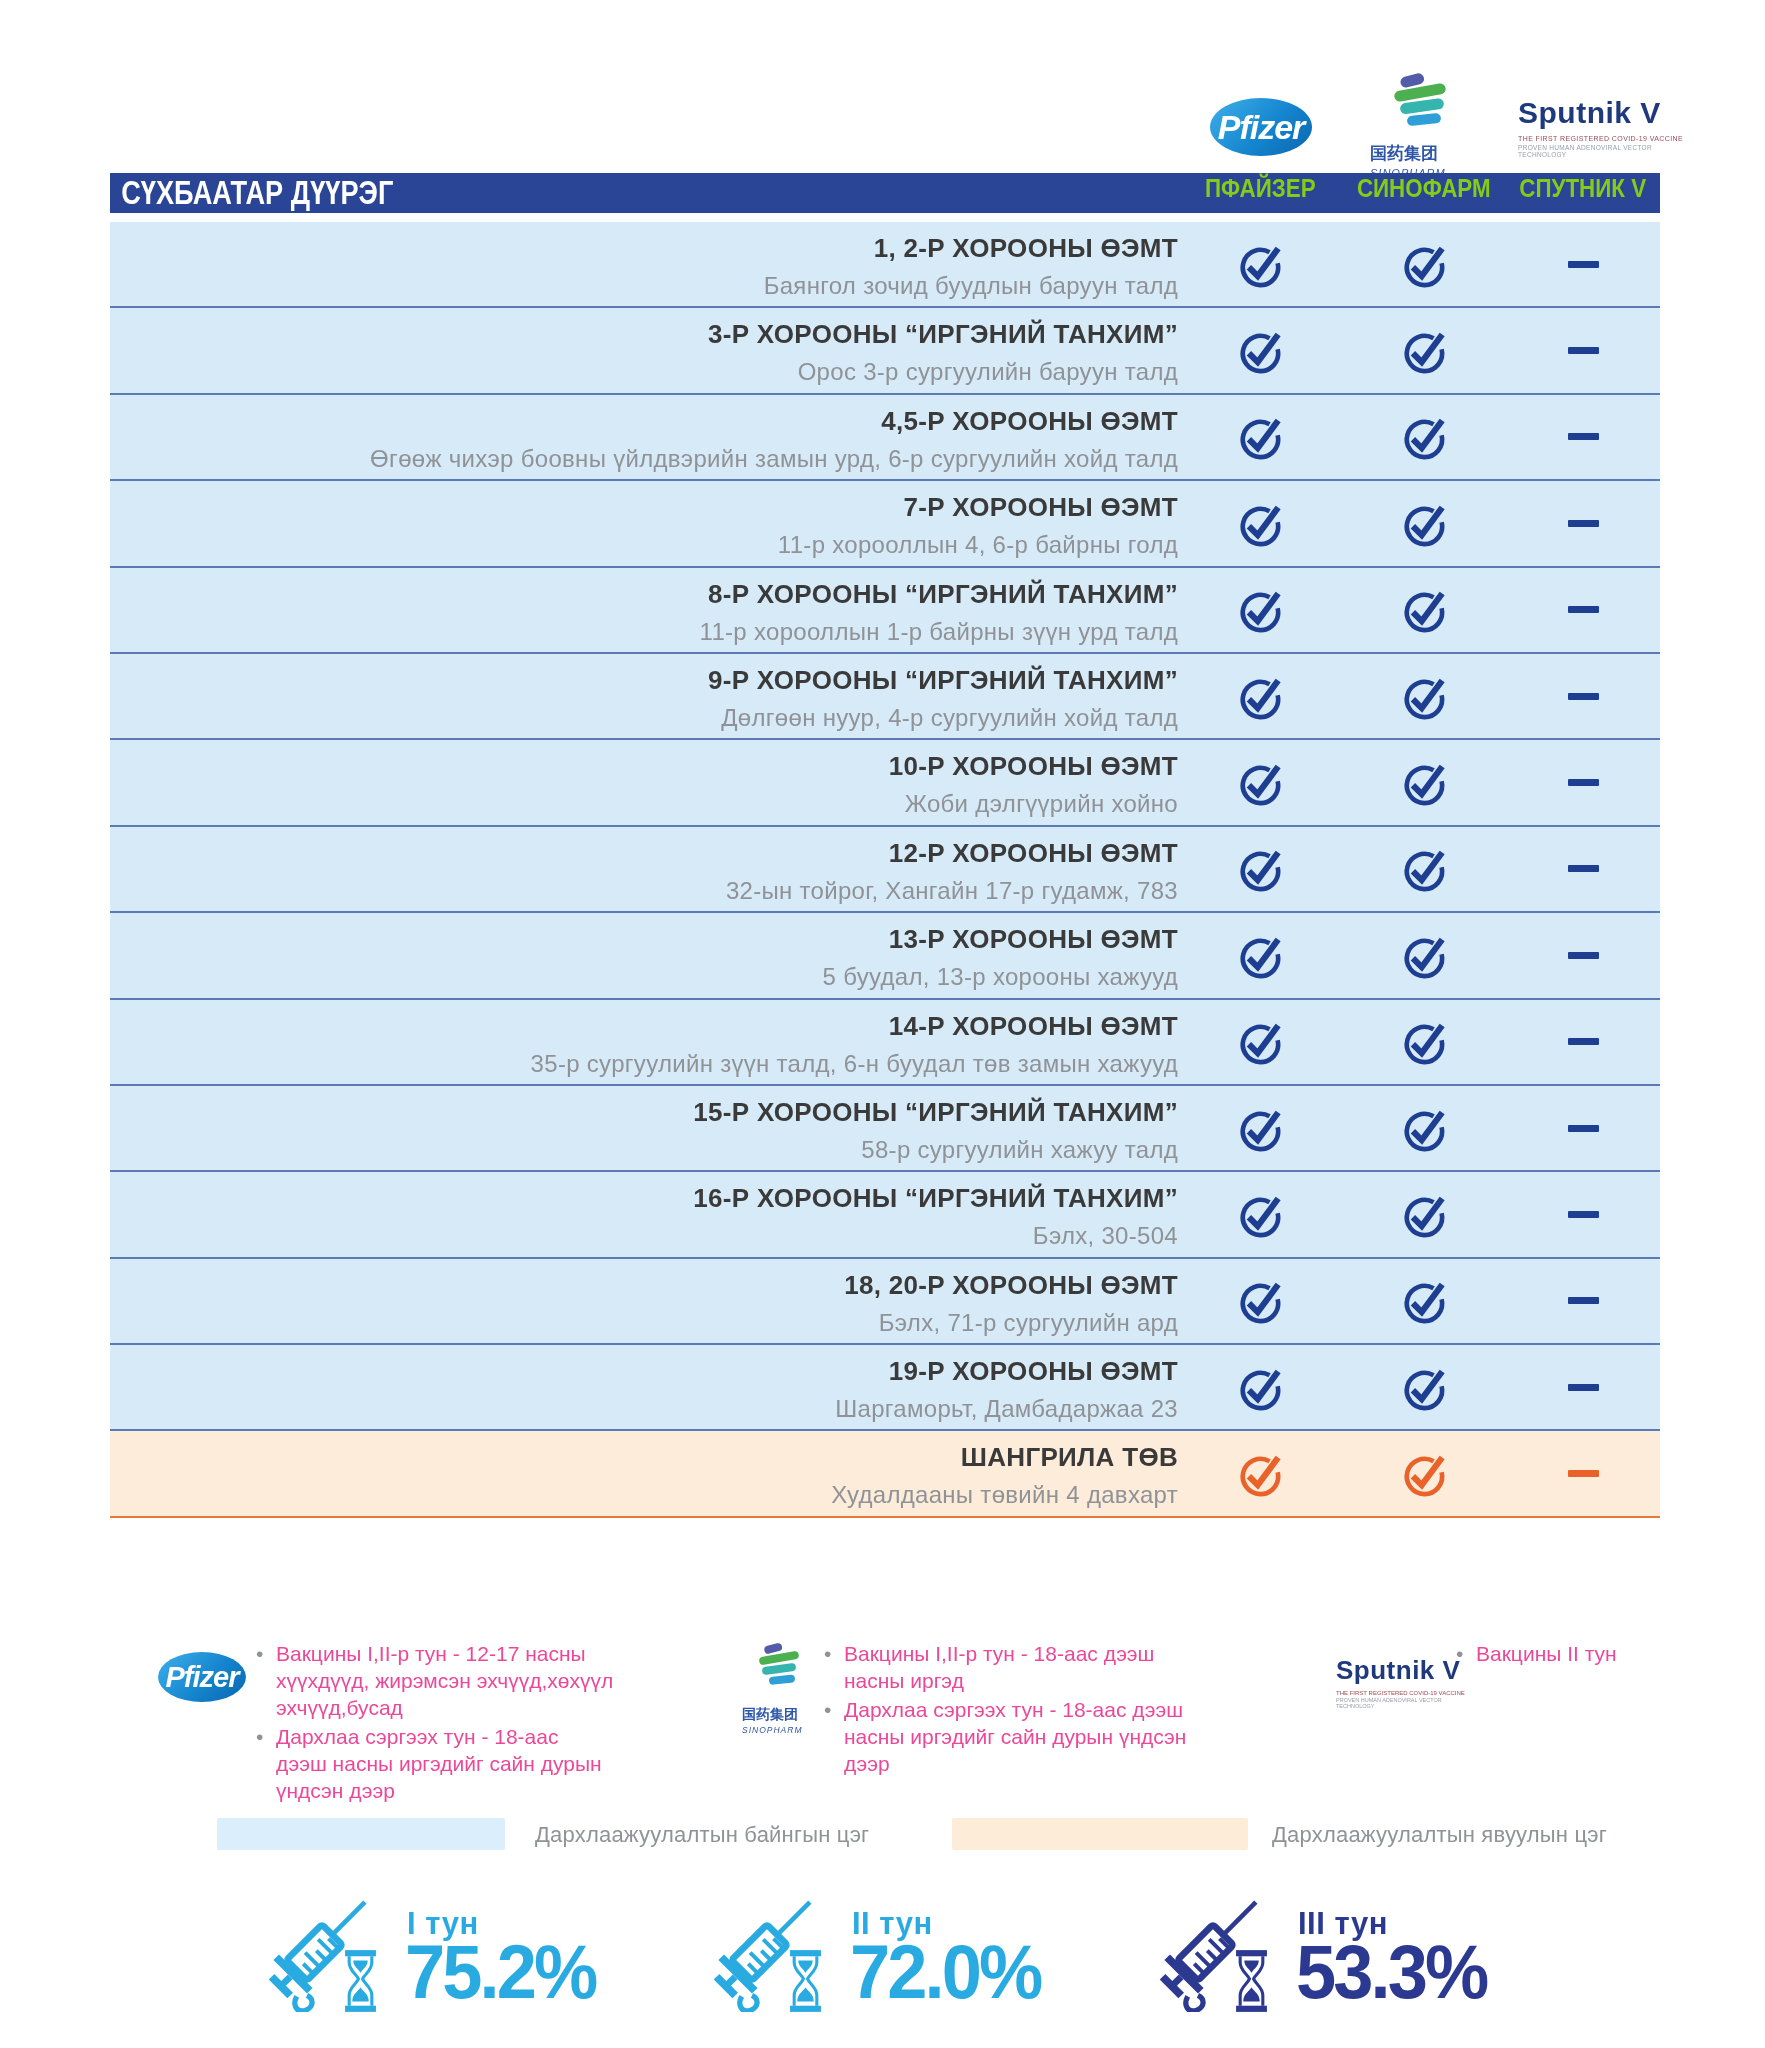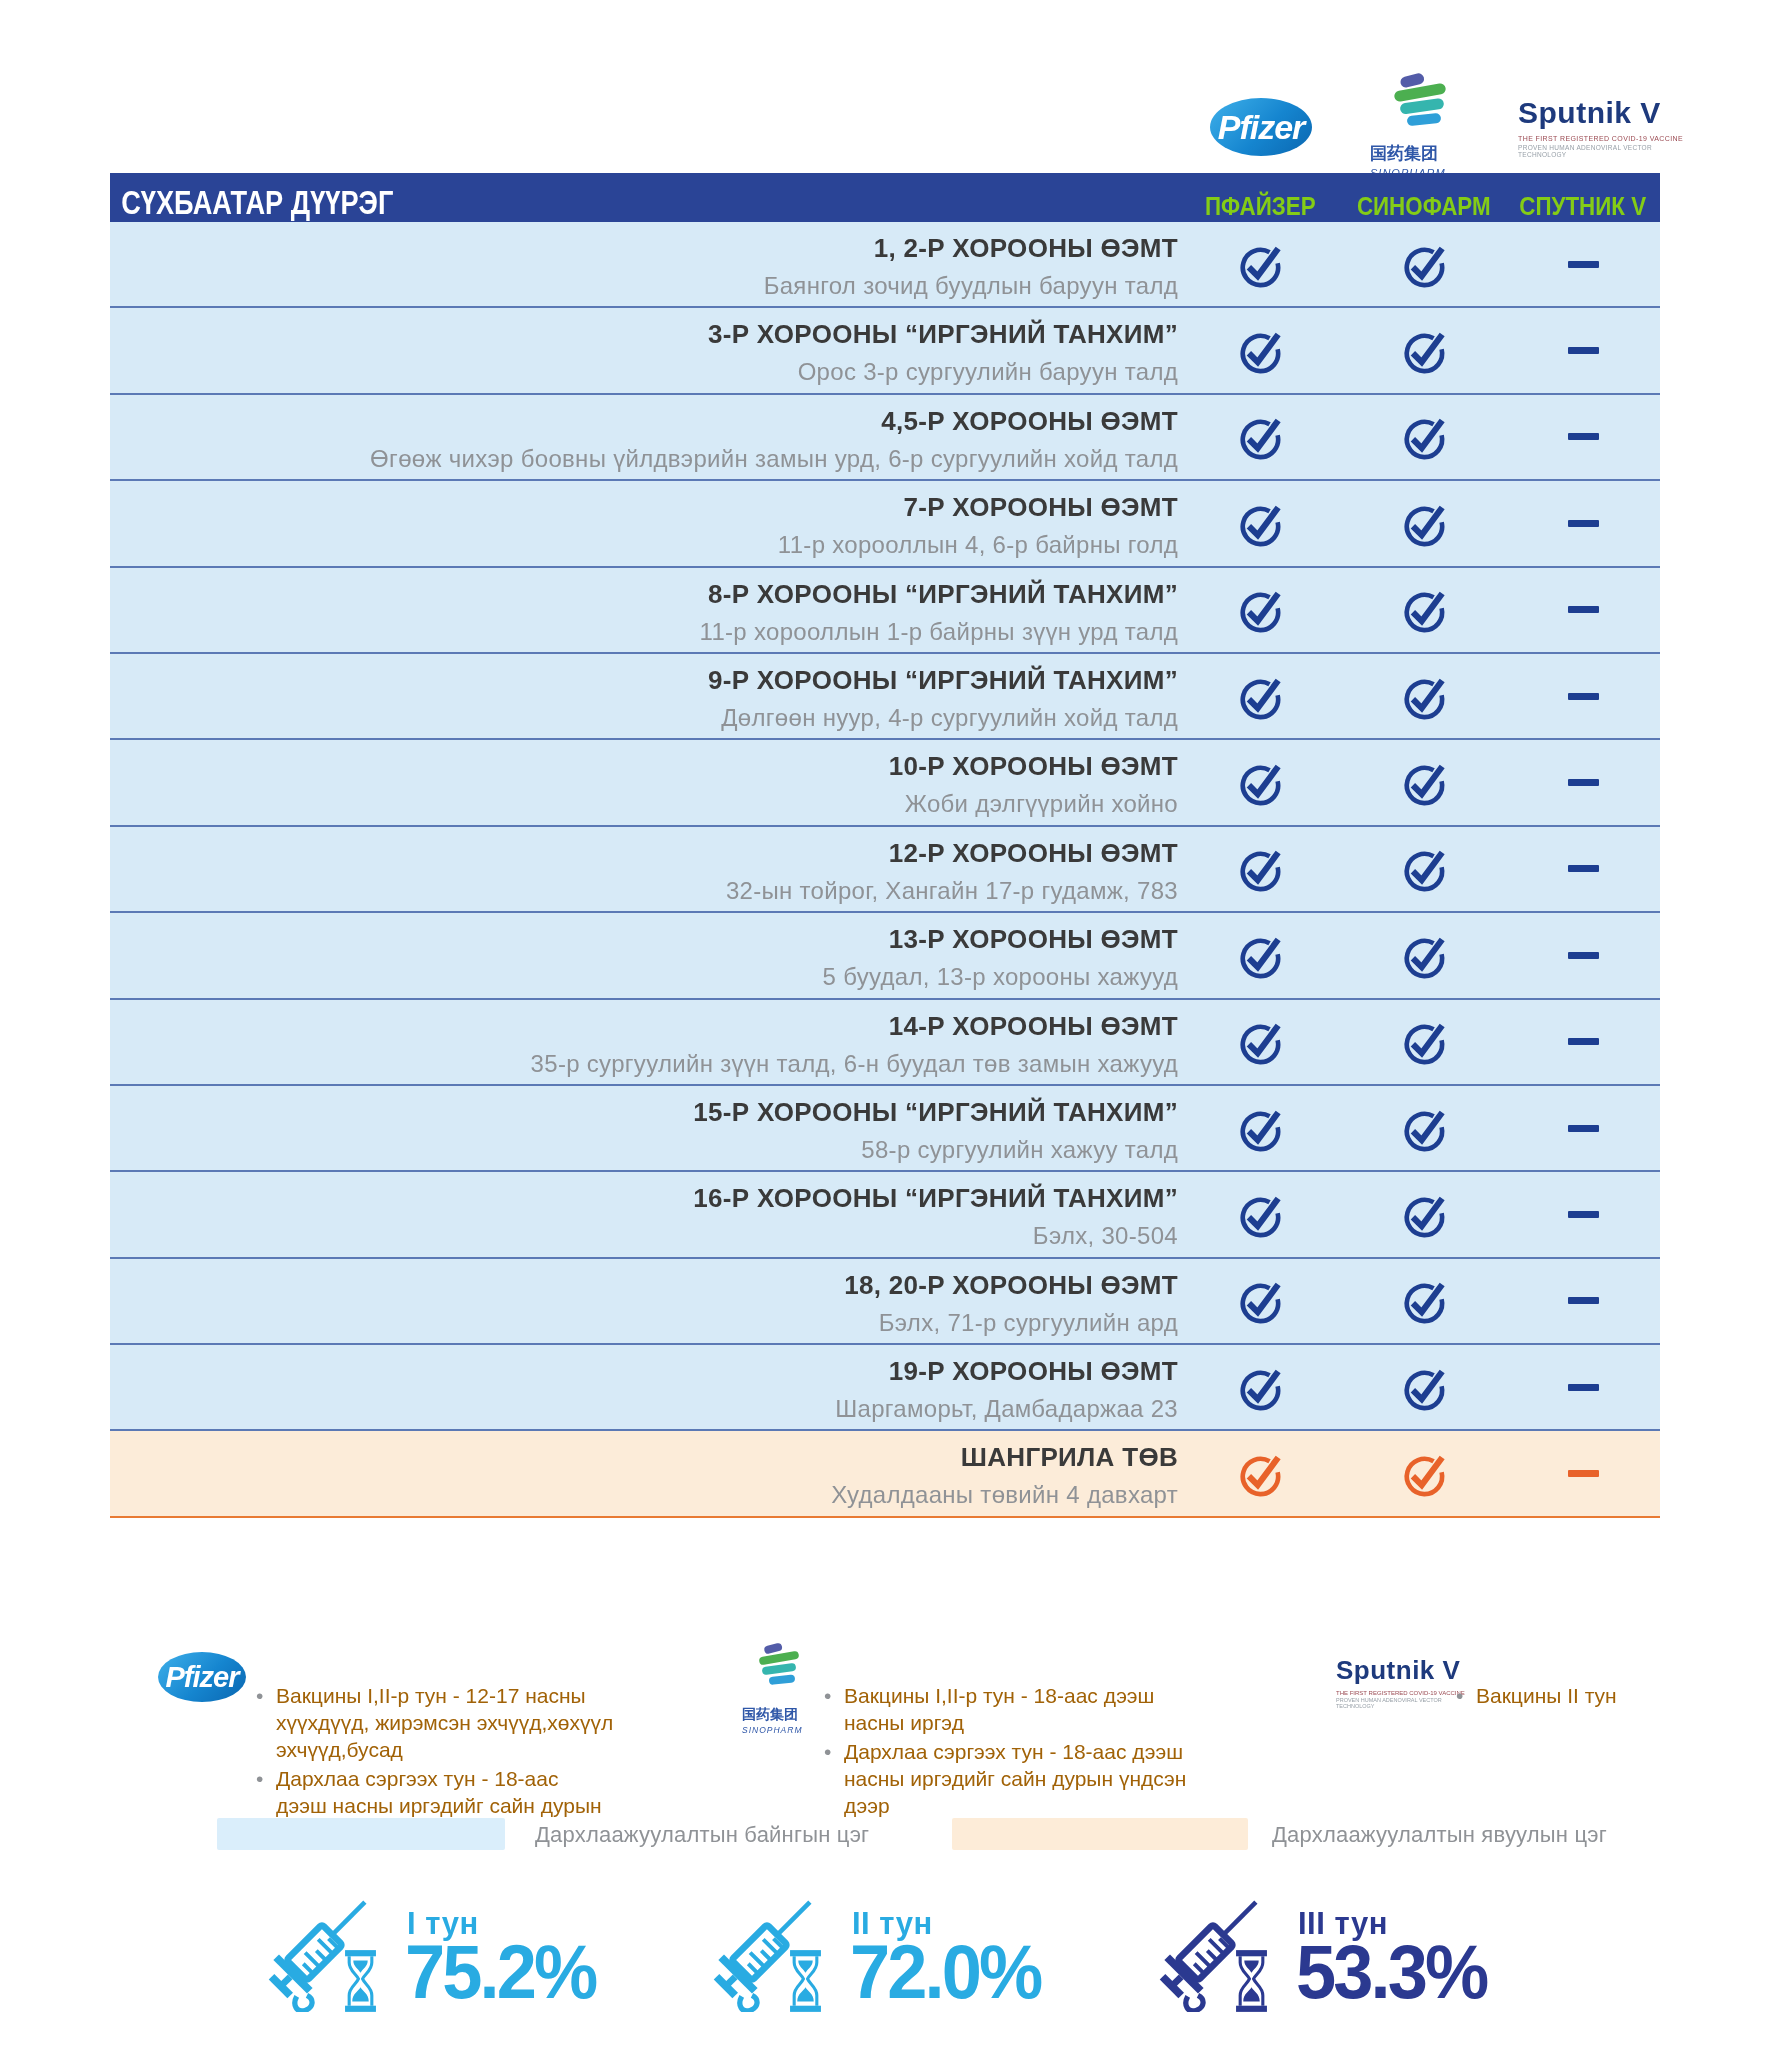--- a/index.html
+++ b/index.html
@@ -31,22 +31,22 @@
   .sputnik-logo { position:absolute; text-align:left; }
   .sputnik-name { color:#1e3a7d; font-weight:bold; letter-spacing:0.5px; }
   .sputnik-tag1 { color:#9b4a52; }
   .sputnik-tag2 { color:#98a0a8; }
   #sputnik-top { left:1518px; top:96px; width:170px; }
   #sputnik-top .sputnik-name { font-size:30px; }
   #sputnik-top .sputnik-tag1 { font-size:7px; margin-top:5px; letter-spacing:0.4px; }
   #sputnik-top .sputnik-tag2 { font-size:6.5px; margin-top:2px; letter-spacing:0.3px; }
 
   
-  #header-bar { position:absolute; left:110px; top:173px; width:1550px; height:49px;
-    background:var(--bar-bg,#2a4496); display:flex; align-items:flex-end; }
+  #header-bar { position:absolute; left:110px; top:173px; width:1550px; height:40px;
+    background:var(--bar-bg,#2a4496); display:flex; align-items:flex-start; }
   #district-title { width:1068px; padding-left:14px; color:#fff; font-weight:bold; font-size:34px;
     letter-spacing:0; transform:scaleX(0.8); transform-origin:left center; white-space:nowrap; }
   .bar-cell { width:164px; text-align:center; color:#84cc16; font-weight:bold; font-size:26px; }
   .bar-cell span { display:inline-block; transform:scaleX(0.86); white-space:nowrap; }
   .bar-cell:last-child { width:154px; }
 
   
   #vax-table { position:absolute; left:110px; top:222px; width:1550px;text-align:right; }
   .row { display:flex; height:86.4px; background:var(--row-bg,#d7eaf7);
     border-bottom:2px solid var(--row-line,#5b79b5); }
@@ -58,21 +58,21 @@
   .cell:last-child { width:154px; }
   .chk { width:53px; height:53px; color:var(--check-navy,#1d3e91); }
   .chk path { fill:none; stroke:currentColor; }
   .chk .arc { stroke-width:4.2px; }
   .chk .tick { stroke-width:5.6px; }
   .row.mobile .chk { color:var(--check-orange,#e8622a); }
   .dash { width:31px; height:7px; background:var(--check-navy,#1d3e91); border-radius:1px; }
   .row.mobile .dash { background:var(--check-orange,#e8622a); }
 
   
-  .note-bullets { list-style:none; position:absolute; color:#a16207; font-size:21px; line-height:27px;margin-top:42px; }
+  .note-bullets { list-style:none; position:absolute; color:#ec4899; font-size:21px; line-height:27px; }
   .note-bullets li { position:relative; padding-left:24px; margin-bottom:2px; }
   .note-bullets li::before { content:"\2022"; position:absolute; left:4px; top:0; color:#8f9296; }
   #pfizer-note-logo { left:158px; top:1652px; width:88px; height:50px; }
   #pfizer-note-logo span { font-size:29px; }
   #pfizer-bullets { left:252px; top:1640px; width:362px; }
   #sino-ribbons-note { left:757px; top:1640px; width:44px; }
   #sino-ribbons-note i:nth-child(1){ width:18px; height:8px; background:#535ca8; transform:rotate(-14deg) translateX(-6px); }
   #sino-ribbons-note i:nth-child(2){ width:40px; height:8px; background:#4caf50; transform:rotate(-10deg); }
   #sino-ribbons-note i:nth-child(3){ width:34px; height:8px; background:#35b5ae; transform:rotate(-8deg); }
   #sino-ribbons-note i:nth-child(4){ width:26px; height:8px; background:#2f9fd8; transform:rotate(-6deg) translateX(3px); }

